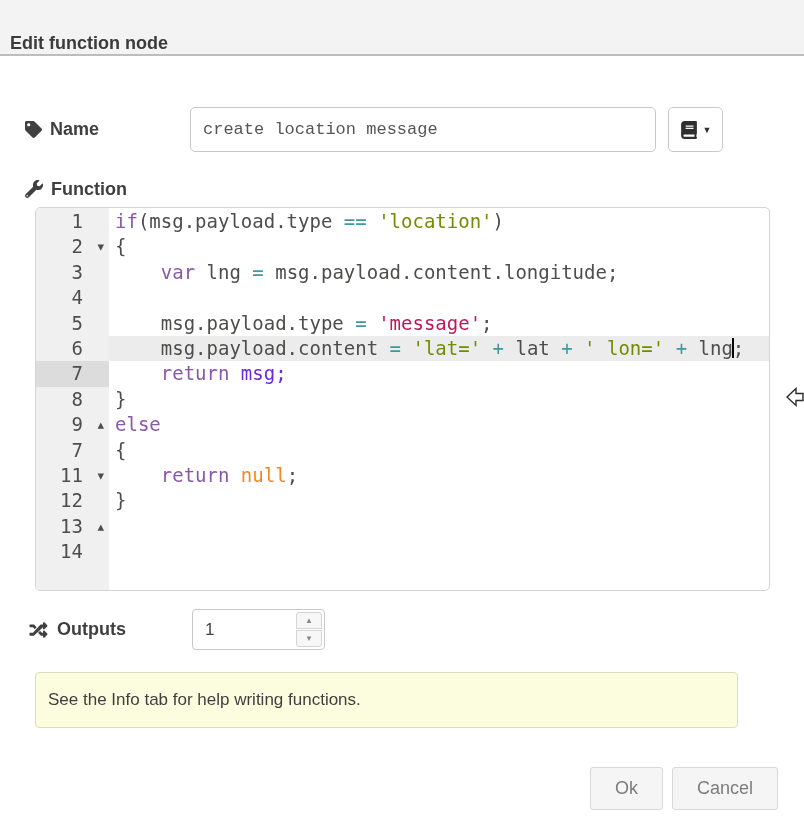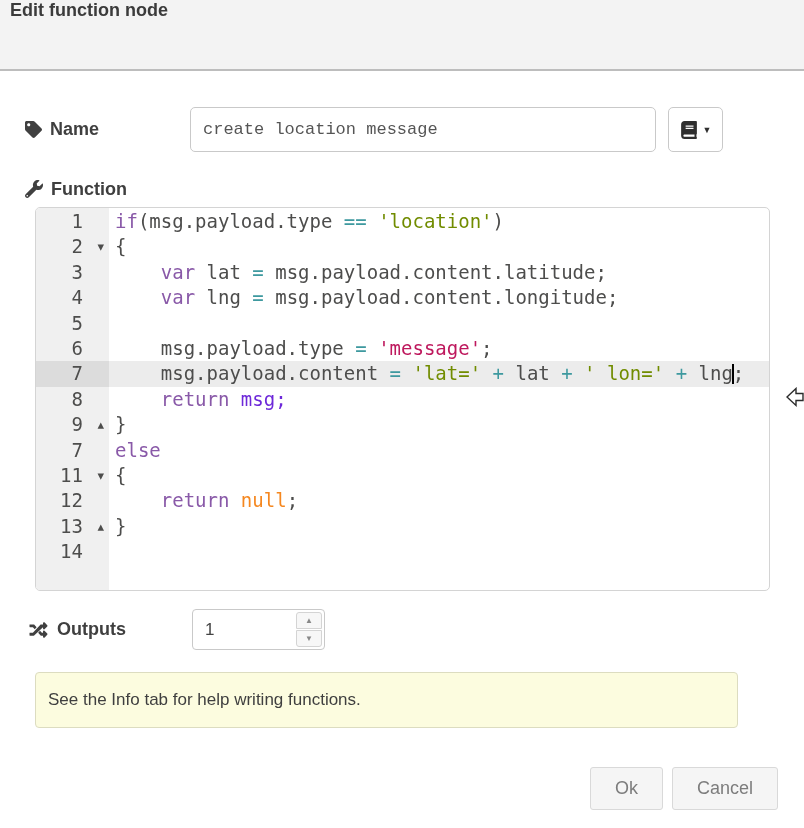--- a/index.html
+++ b/index.html
@@ -2,23 +2,23 @@
 <html><head>
 <meta charset="utf-8">
 <style>
   html,body { margin:0; padding:0; }
   body {
     width:804px; height:828px; position:relative; overflow:hidden;
     background:#ffffff; font-family:"Liberation Sans", sans-serif;
   }
   
   .header {
-    position:absolute; top:0; left:0; width:804px; height:71px;
+    position:absolute; top:0; left:0; width:804px; height:56px;
     background:#f3f3f3; border-bottom:2px solid #bdbdbd;
-    display:flex; align-items:flex-start; padding-left:10px; box-sizing:border-box;
+    display:flex; align-items:flex-end; padding-left:10px; box-sizing:border-box;
   }
   .header .title { font-size:18px; font-weight:bold; color:#3b3b3b; }
 
   
   .row-label { position:absolute; display:flex; align-items:center; gap:8px;
     color:#3f3f3f; font-size:18px;font-weight:bold; }
   #name-label { left:25px; top:107px; height:45px; }
   #function-label { left:25px; top:176px; height:26px; }
   #outputs-label { left:28px; top:609px; height:41px; }
   .icon svg { display:block; }
@@ -143,21 +143,20 @@
       <div class="gutter-cell"><span>9</span><span class="fold">▴</span></div>
       <div class="gutter-cell"><span>7</span></div>
       <div class="gutter-cell"><span>11</span><span class="fold">▾</span></div>
       <div class="gutter-cell"><span>12</span></div>
       <div class="gutter-cell"><span>13</span><span class="fold">▴</span></div>
       <div class="gutter-cell"><span>14</span></div>
     </div>
   <div class="code">
       <div class="code-line"><span style="color: rgb(137, 89, 168);">if</span><span style="color: rgb(77, 77, 76);">(msg.payload.type </span><span style="color: rgb(62, 153, 159);">==</span><span style="color: rgb(77, 77, 76);"> </span><span style="color: rgb(113, 140, 0);">'location'</span><span style="color: rgb(77, 77, 76);">)</span></div>
       <div class="code-line"><span style="color: rgb(77, 77, 76);">{</span></div>
-      <div class="code-line"><span style="color: rgb(77, 77, 76);">    </span><span style="color: rgb(137, 89, 168);">var</span><span style="color: rgb(77, 77, 76);"> lat </span><span style="color: rgb(62, 153, 159);">=</span><span style="color: rgb(77, 77, 76);"> msg.payload.content.latitude;</span></div>
       <div class="code-line"><span style="color: rgb(77, 77, 76);">    </span><span style="color: rgb(137, 89, 168);">var</span><span style="color: rgb(77, 77, 76);"> lng </span><span style="color: rgb(62, 153, 159);">=</span><span style="color: rgb(77, 77, 76);"> msg.payload.content.longitude;</span></div>
       <div class="code-line"></div>
       <div class="code-line"><span style="color: rgb(77, 77, 76);">    msg.payload.type </span><span style="color: rgb(62, 153, 159);">=</span><span style="color: rgb(77, 77, 76);"> </span><span style="color: #be185d;">'message'</span><span style="color: rgb(77, 77, 76);">;</span></div>
       <div class="code-line active"><span style="color: rgb(77, 77, 76);">    msg.payload.content </span><span style="color: rgb(62, 153, 159);">=</span><span style="color: rgb(77, 77, 76);"> </span><span style="color: rgb(113, 140, 0);">'lat='</span><span style="color: rgb(77, 77, 76);"> </span><span style="color: rgb(62, 153, 159);">+</span><span style="color: rgb(77, 77, 76);"> lat </span><span style="color: rgb(62, 153, 159);">+</span><span style="color: rgb(77, 77, 76);"> </span><span style="color: rgb(113, 140, 0);">' lon='</span><span style="color: rgb(77, 77, 76);"> </span><span style="color: rgb(62, 153, 159);">+</span><span style="color: rgb(77, 77, 76);"> lng</span><span class="caret-cursor"></span><span style="color: rgb(77, 77, 76);">;</span></div>
       <div class="code-line"><span style="color: rgb(77, 77, 76);">    </span><span style="color: rgb(137, 89, 168);">return</span><span style="color: #6d28d9;"> msg;</span></div>
       <div class="code-line"><span style="color: rgb(77, 77, 76);">}</span></div>
       <div class="code-line"><span style="color: rgb(137, 89, 168);">else</span></div>
       <div class="code-line"><span style="color: rgb(77, 77, 76);">{</span></div>
       <div class="code-line"><span style="color: rgb(77, 77, 76);">    </span><span style="color: rgb(137, 89, 168);">return</span><span style="color: rgb(77, 77, 76);"> </span><span style="color: rgb(245, 135, 31);">null</span><span style="color: rgb(77, 77, 76);">;</span></div>
       <div class="code-line"><span style="color: rgb(77, 77, 76);">}</span></div>

